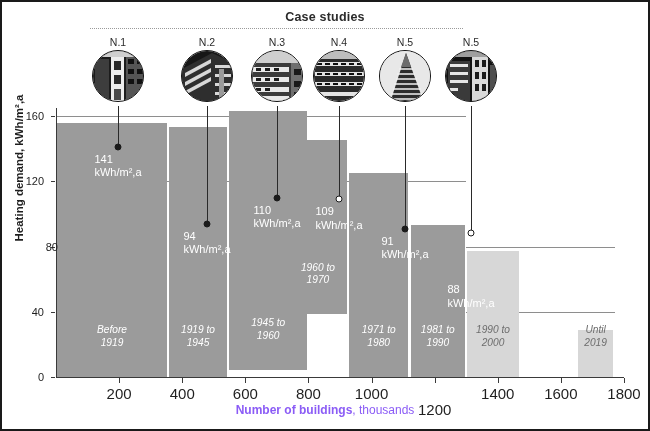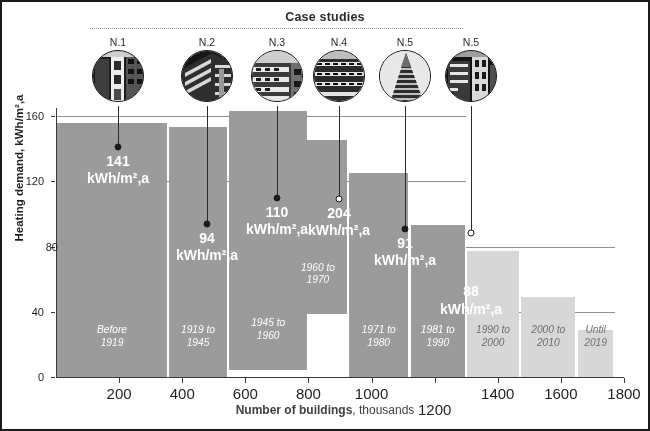--- a/index.html
+++ b/index.html
@@ -102,21 +102,21 @@
     text-align: center;
     font-size: 15px;
     color: #1f1f1f;
     transform: translateX(-30px);
   }
   .xlabel {
     position: absolute;
     left: 0; right: 0;
     text-align: center;
     font-size: 12px;
-    color: #404040;
+    color: #8b5cf6;
   }
   .xlabel b { font-weight: bold; }
 
   .gridline {
     position: absolute;
     height: 0;
     border-top: 1.1px solid #8e8e8e;
   }
 
   .bar {
@@ -133,27 +133,26 @@
     font-size: 10.2px;
     font-style: italic;
     line-height: 1.22;
     white-space: pre-line;
   }
   .bar-period.on-dark { color: #ffffff; }
   .bar-period.on-light { color: #6d6d6d; }
 
   .value-label {
     position: absolute;
-    text-align: center;
-    font-size: 14px;
+    text-align: left;
+    font-size: 11px;
     color: #ffffff;
     line-height: 1.22;
     white-space: nowrap;
     transform: translateX(-50%);
-    font-weight: bold;
   }
   .value-label .num { display: block; }
   .value-label .unit { display: block; }
 
   .leader {
     position: absolute;
     width: 0;
     border-left: 1.4px solid #2a2a2a;
   }
   .dot {
@@ -355,24 +354,20 @@
           <div class="bar-period on-dark" style="bottom: 28px;">1971 to
 1980</div>
         </div>
         <div class="bar dark" style="left: 408.622px; width: 54.4px; top: 223.294px; height: 151.706px;">
           <div class="bar-period on-dark" style="bottom: 28px; margin-top: 12px;">1981 to
 1990</div>
         </div>
         <div class="bar light" style="left: 465.422px; width: 51.2444px; top: 249.394px; height: 125.606px;">
           <div class="bar-period on-light" style="bottom: 28px;">1990 to
 2000</div>
-        </div>
-        <div class="bar light" style="left: 519.067px; width: 54.4px; top: 295.069px; height: 79.9312px;">
-          <div class="bar-period on-light" style="bottom: 28px;">2000 to
-2010</div>
         </div>
         <div class="bar light" style="left: 575.867px; width: 35.4667px; top: 327.694px; height: 47.3062px;">
           <div class="bar-period on-light" style="bottom: 28px;">Until
 2019</div>
         </div>
         <div class="yaxis" style="left: 54px; top: 106px; height: 270px;"></div>
         <div class="ytickmark" style="left: 49px; top: 375px;"></div>
         <div class="ytick" style="left: 2px; top: 375px;">0</div>
         <div class="ytickmark" style="left: 49px; top: 309.75px;"></div>
         <div class="ytick" style="left: 2px; top: 309.75px;">40</div>
@@ -415,21 +410,21 @@
         </div>
         <div class="leader" style="left: 275px; top: 104px; height: 91.5625px;"></div>
         <div class="dot filled" style="left: 275px; top: 195.562px;"></div>
         <div class="value-label" style="left: 275px; top: 201.562px;">
           <span class="num">110</span>
           <span class="unit">kWh/m²,a</span>
         </div>
         <div class="leader" style="left: 337px; top: 104px; height: 93.1937px;"></div>
         <div class="dot hollow" style="left: 337px; top: 197.194px;"></div>
         <div class="value-label" style="left: 337px; top: 203.194px;">
-          <span class="num">204</span>
+          <span class="num">109</span>
           <span class="unit">kWh/m²,a</span>
         </div>
         <div class="leader" style="left: 403px; top: 104px; height: 122.556px;"></div>
         <div class="dot filled" style="left: 403px; top: 226.556px;"></div>
         <div class="value-label" style="left: 403px; top: 232.556px;">
           <span class="num">91</span>
           <span class="unit">kWh/m²,a</span>
         </div>
         <div class="leader" style="left: 469px; top: 104px; height: 127.45px;"></div>
         <div class="dot hollow" style="left: 469px; top: 231.45px;"></div>

